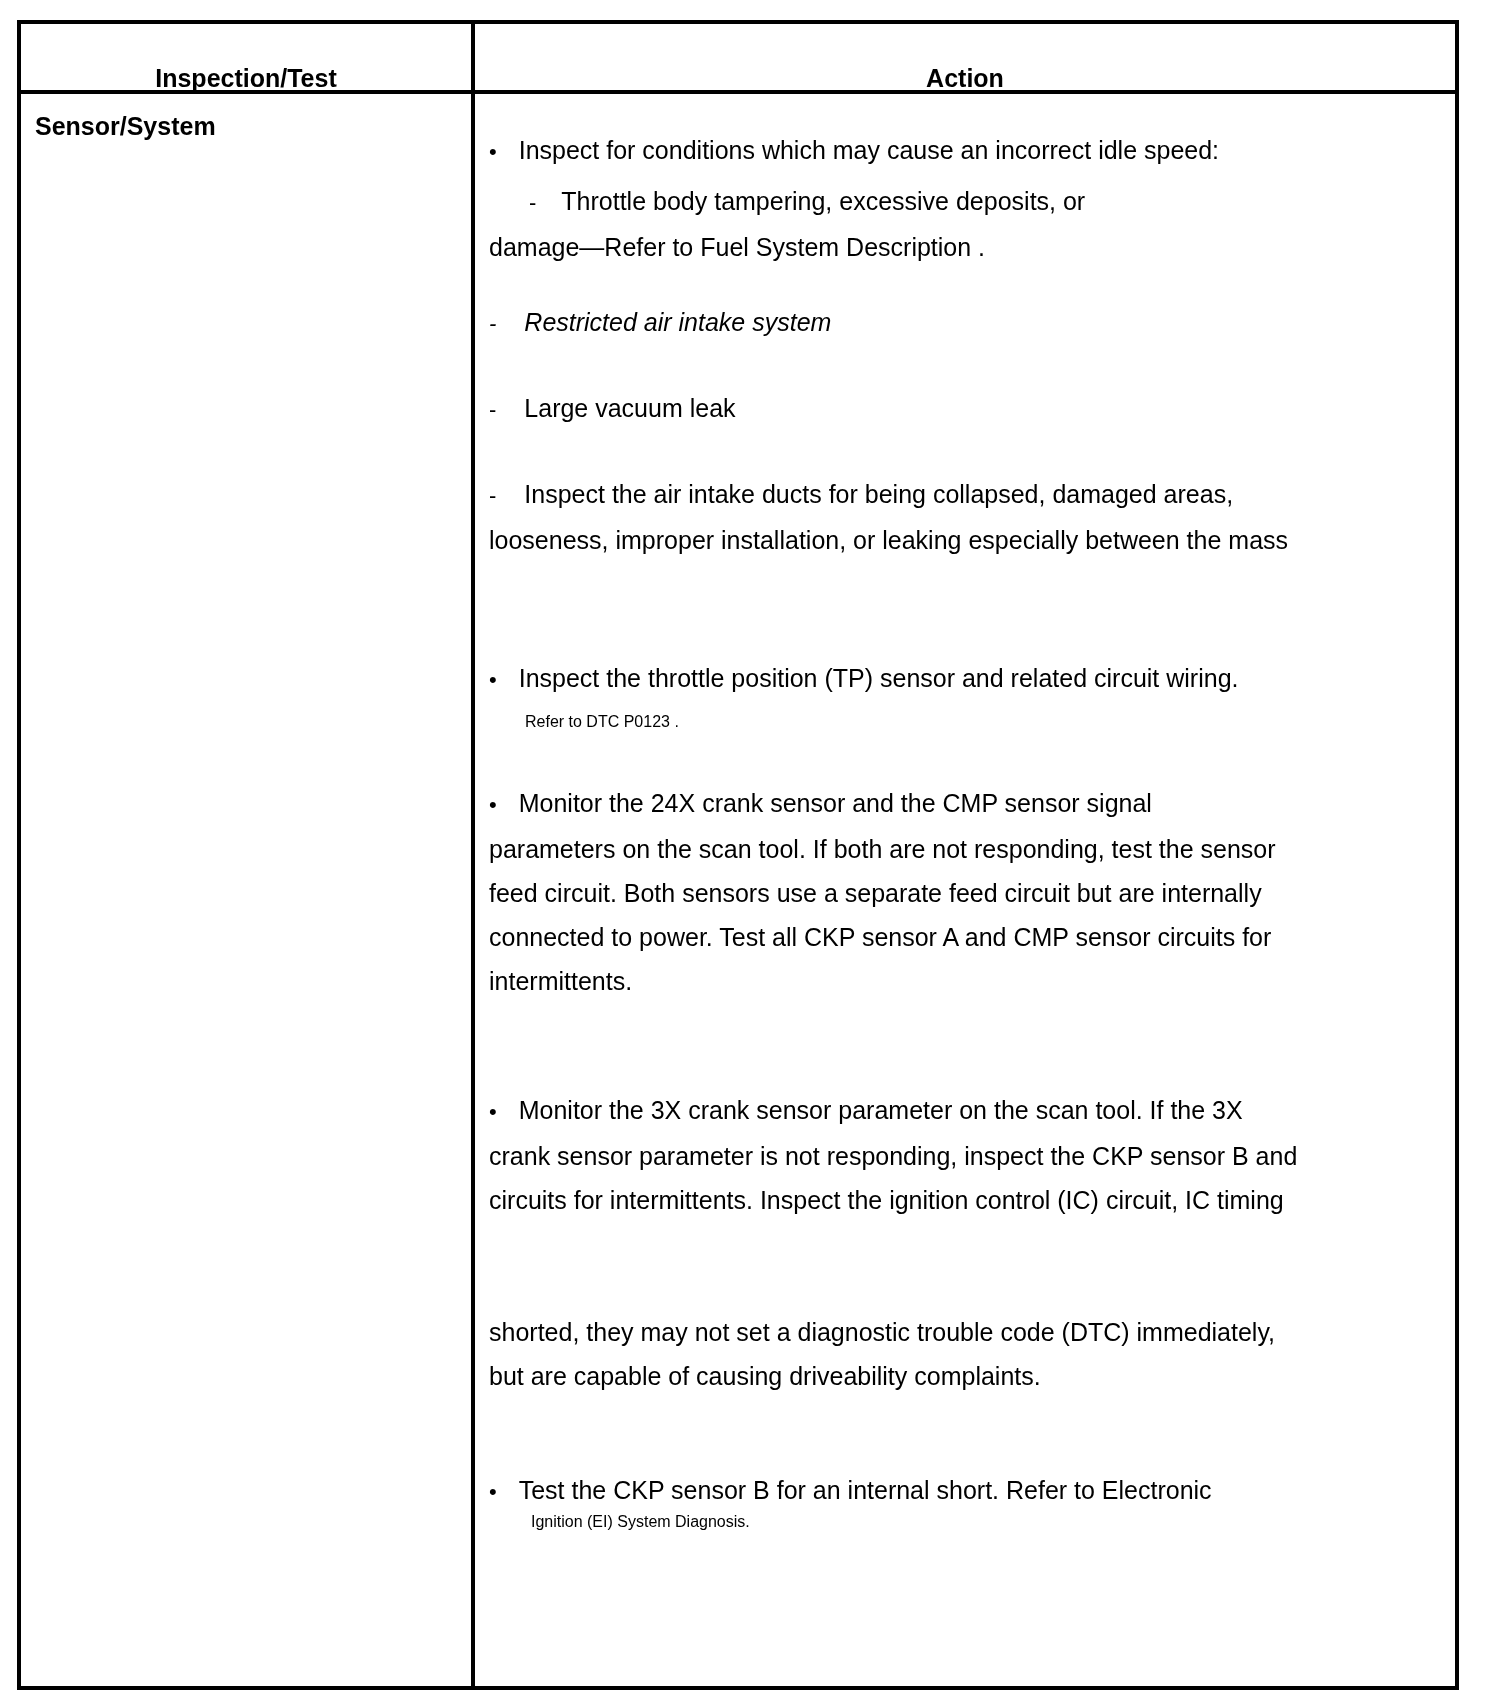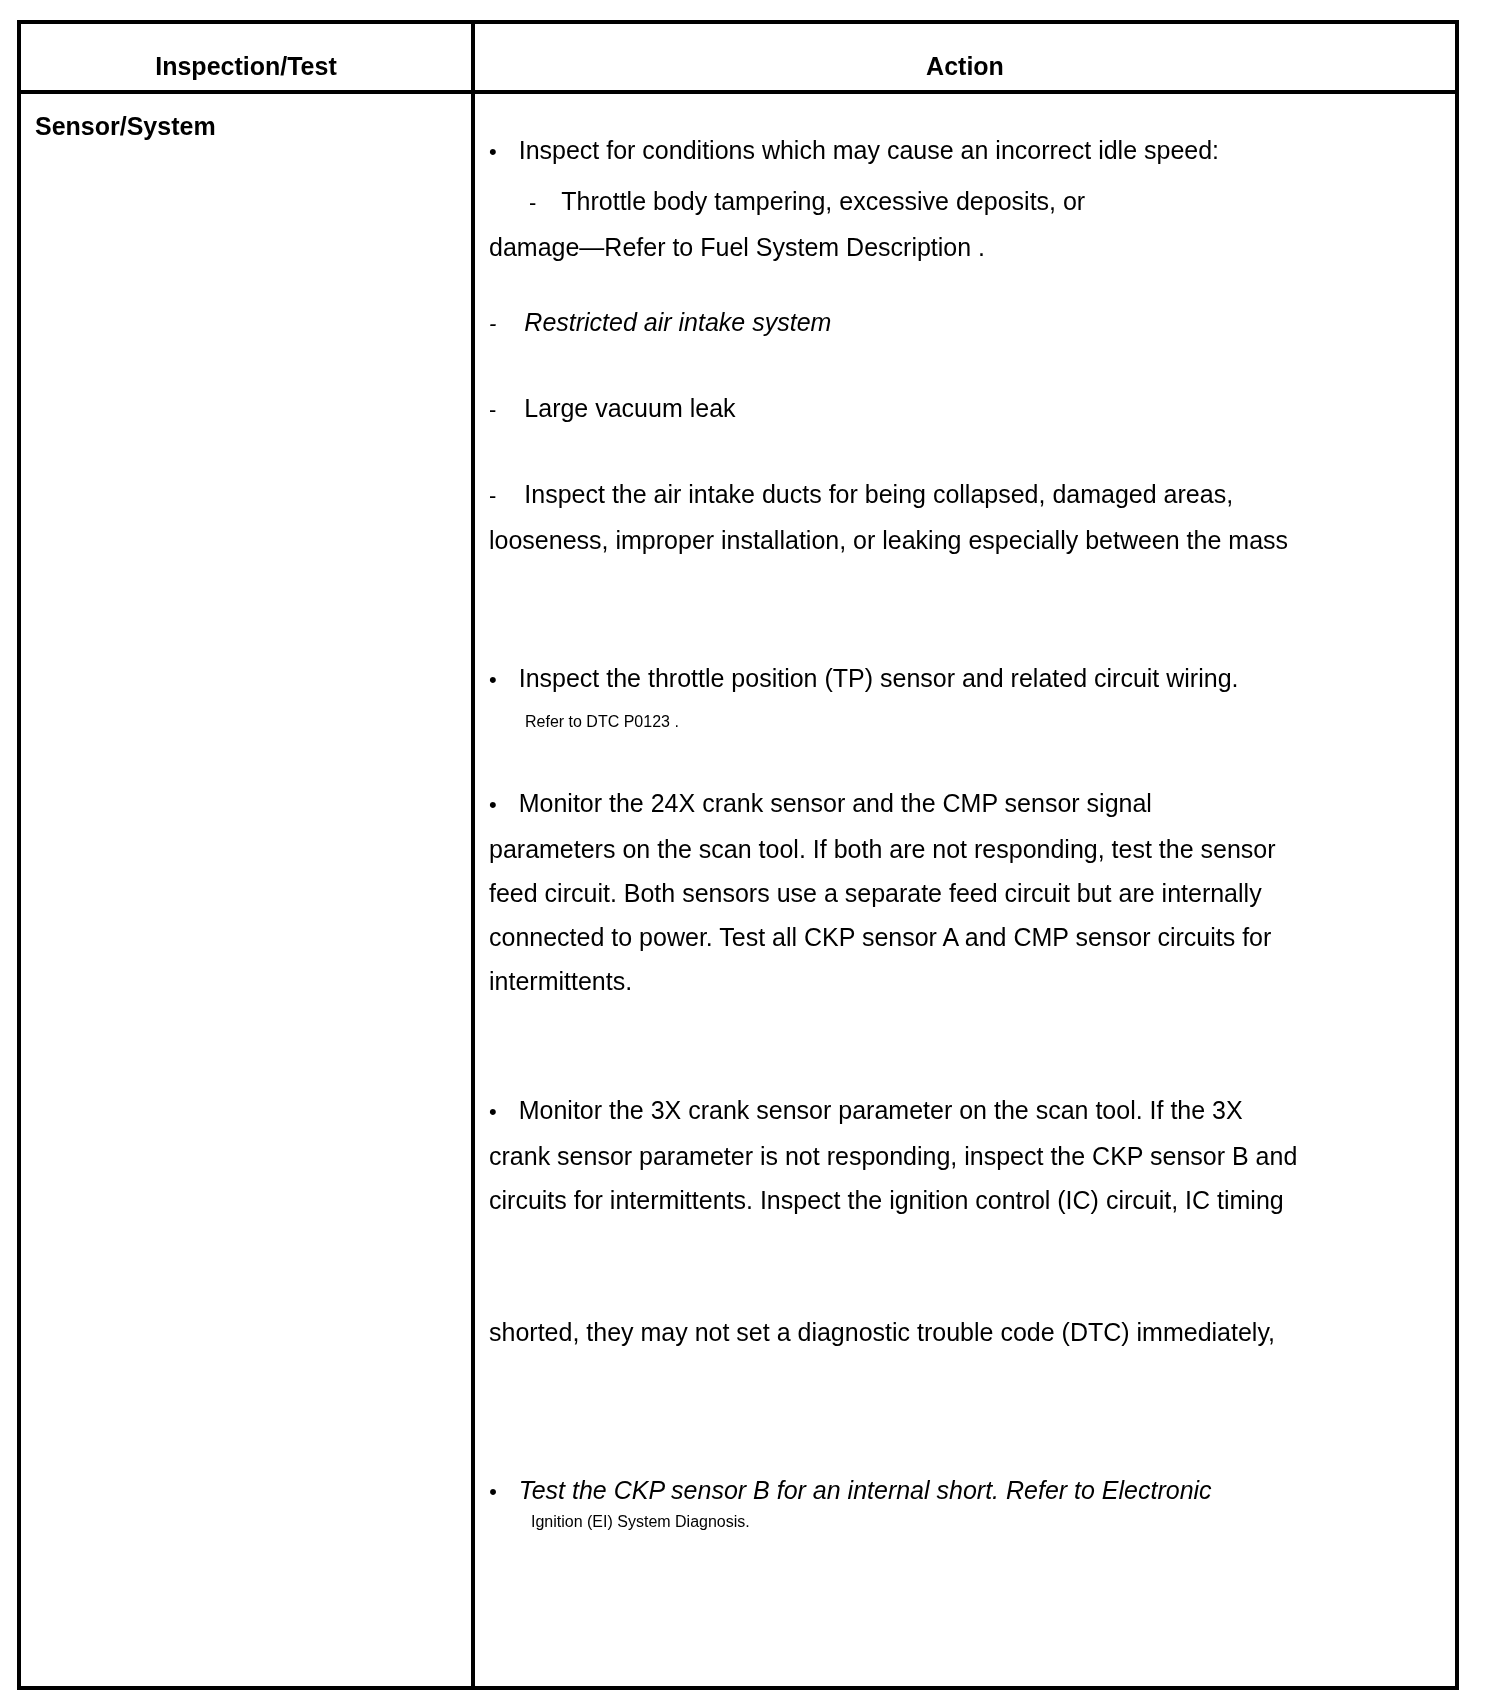--- a/index.html
+++ b/index.html
@@ -35,21 +35,21 @@
   .header-divider {
     position: absolute;
     left: 0;
     right: 0;
     top: 66px;
     height: 4px;
     background: #000;
   }
   .th {
     position: absolute;
-    top: 0;
+    top: 12px;
     height: 85px;
     display: flex;
     align-items: center;
     justify-content: center;
     font-weight: bold;
     font-size: 25px;
     border-radius: 7px;
   }
   .th-left { left: 0; width: 450px; }
   .th-right { left: 454px; right: 0; }
@@ -127,20 +127,21 @@
       <span>intermittents.</span>
     </div>
 
     <div class="action" style="left:468px; top:1064px;">
       <span class="marker">•</span><span style="display:inline-block;width:22px"></span><span>Monitor the 3X crank sensor parameter on the scan tool. If the 3X</span><br>
       <span>crank sensor parameter is not responding, inspect the CKP sensor B and</span><br>
       <span>circuits for intermittents. Inspect the ignition control (IC) circuit, IC timing</span><br>
       <br>
       <br>
       <span>shorted, they may not set a diagnostic trouble code (DTC) immediately,</span><br>
+      <span>but are capable of causing driveability complaints.</span>
     </div>
 
-    <div class="action" style="left:468px; top:1452px; line-height:28px;font-style:italic;">
+    <div class="action" style="left:468px; top:1452px; line-height:28px;">
       <span class="marker">•</span><span style="display:inline-block;width:22px"></span><span>Test the CKP sensor B for an internal short. Refer to Electronic</span>
     </div>
     <div class="sub" style="left:510px; top:1484px;">Ignition (EI) System Diagnosis.</div>
   </div>
 </div>
 
 </body></html>

